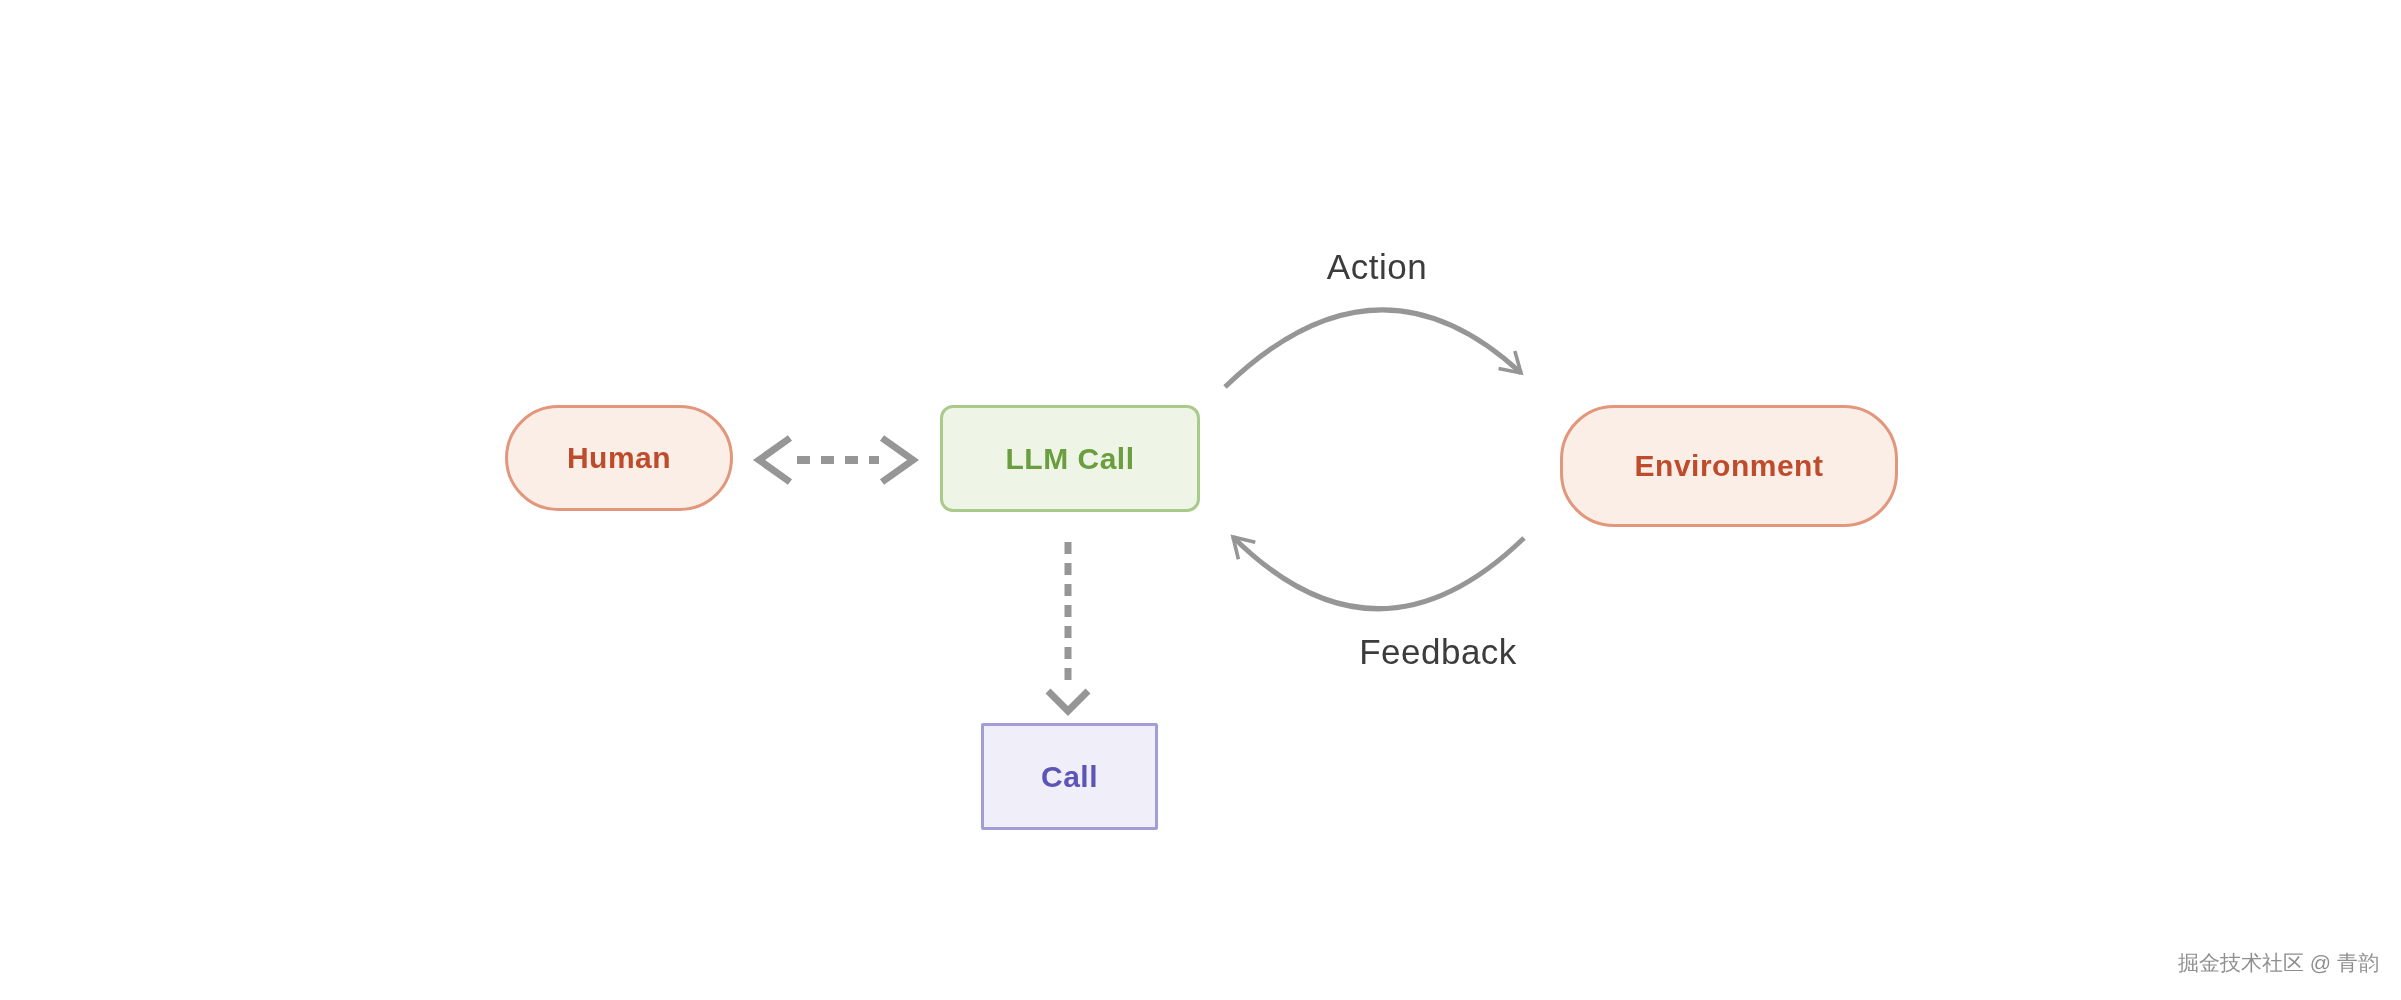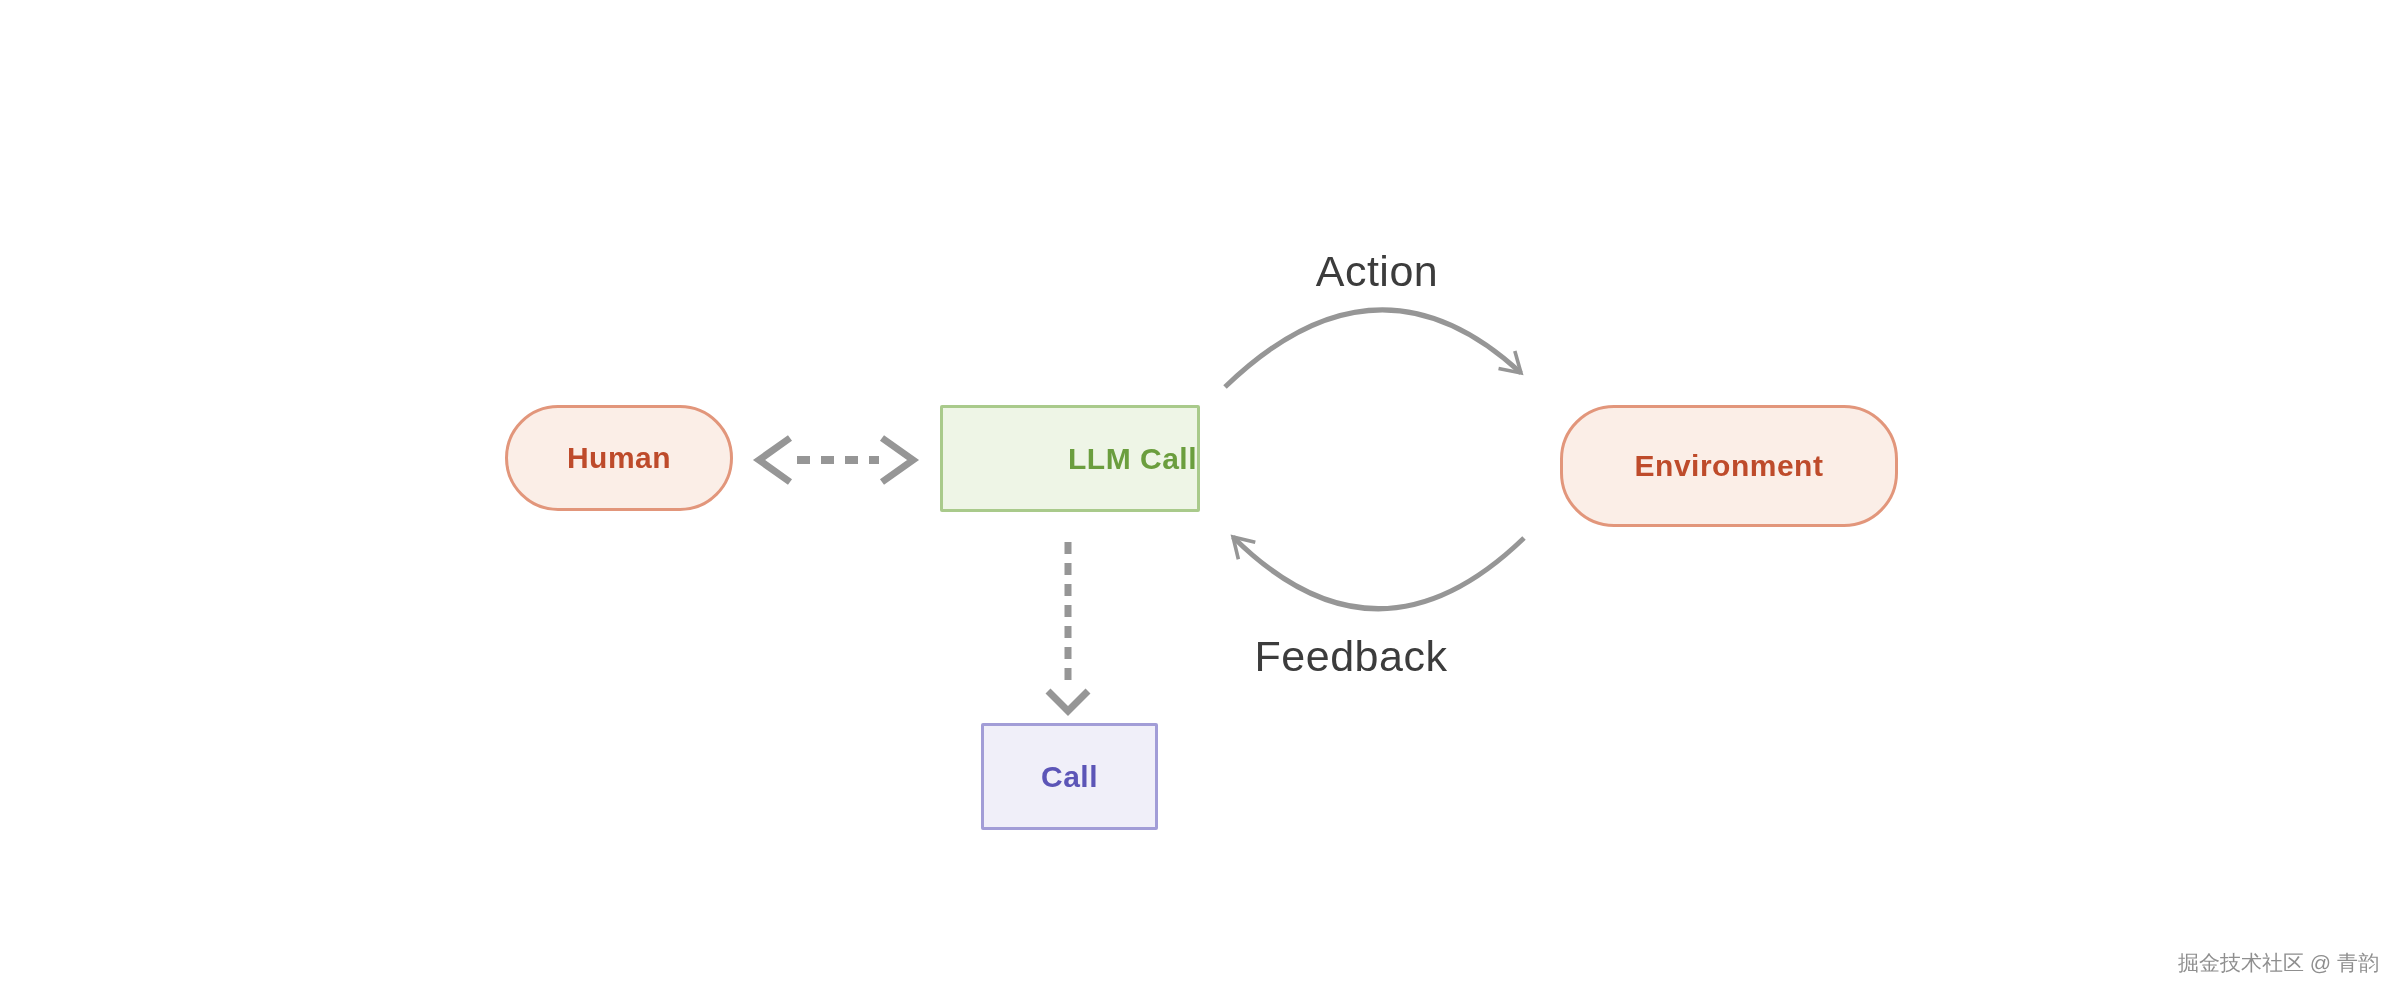--- a/index.html
+++ b/index.html
@@ -45,40 +45,39 @@
     color: var(--pill-text, #be4b2b);
     border-radius: 54px;
   }
   #node-human       { left: 505px;  top: 405px; width: 228px; height: 106px; }
   #node-environment { left: 1560px; top: 405px; width: 338px; height: 122px; }
   #node-llm-call {
     left: 940px; top: 405px; width: 260px; height: 107px;
     background: var(--llm-fill, #eef5e6);
     border: 3px solid var(--llm-border, #a9ca8b);
     color: var(--llm-text, #6b9e3e);
-    border-radius: 2px;
-    justify-content: flex-end;
+    border-radius: 13px;
   }
   #node-stop {
     left: 981px; top: 723px; width: 177px; height: 107px;
     background: var(--stop-fill, #f0eff9);
     border: 3px solid var(--stop-border, #a29dd7);
     color: var(--stop-text, #5c55b7);
     border-radius: 2px;
   }
   .edge-label {
     position: absolute;
     width: 300px;
     text-align: center;
-    font-size: 43px;
+    font-size: 35px;
     color: var(--label-text, #3c3c3c);
     letter-spacing: 0.5px;
   }
   #label-action   { left: 1227px; top: 247px; }
-  #label-feedback { left: 1201px; top: 632px; }
+  #label-feedback { left: 1288px; top: 632px; }
   .watermark {
     position: absolute;
     right: 22px;
     bottom: 23px;
     font-size: 21px;
     color: var(--watermark-gray, #8f8f8f);
     text-shadow: 2px 2px 0 #ffffff;
     white-space: nowrap;
   }
 </style>

